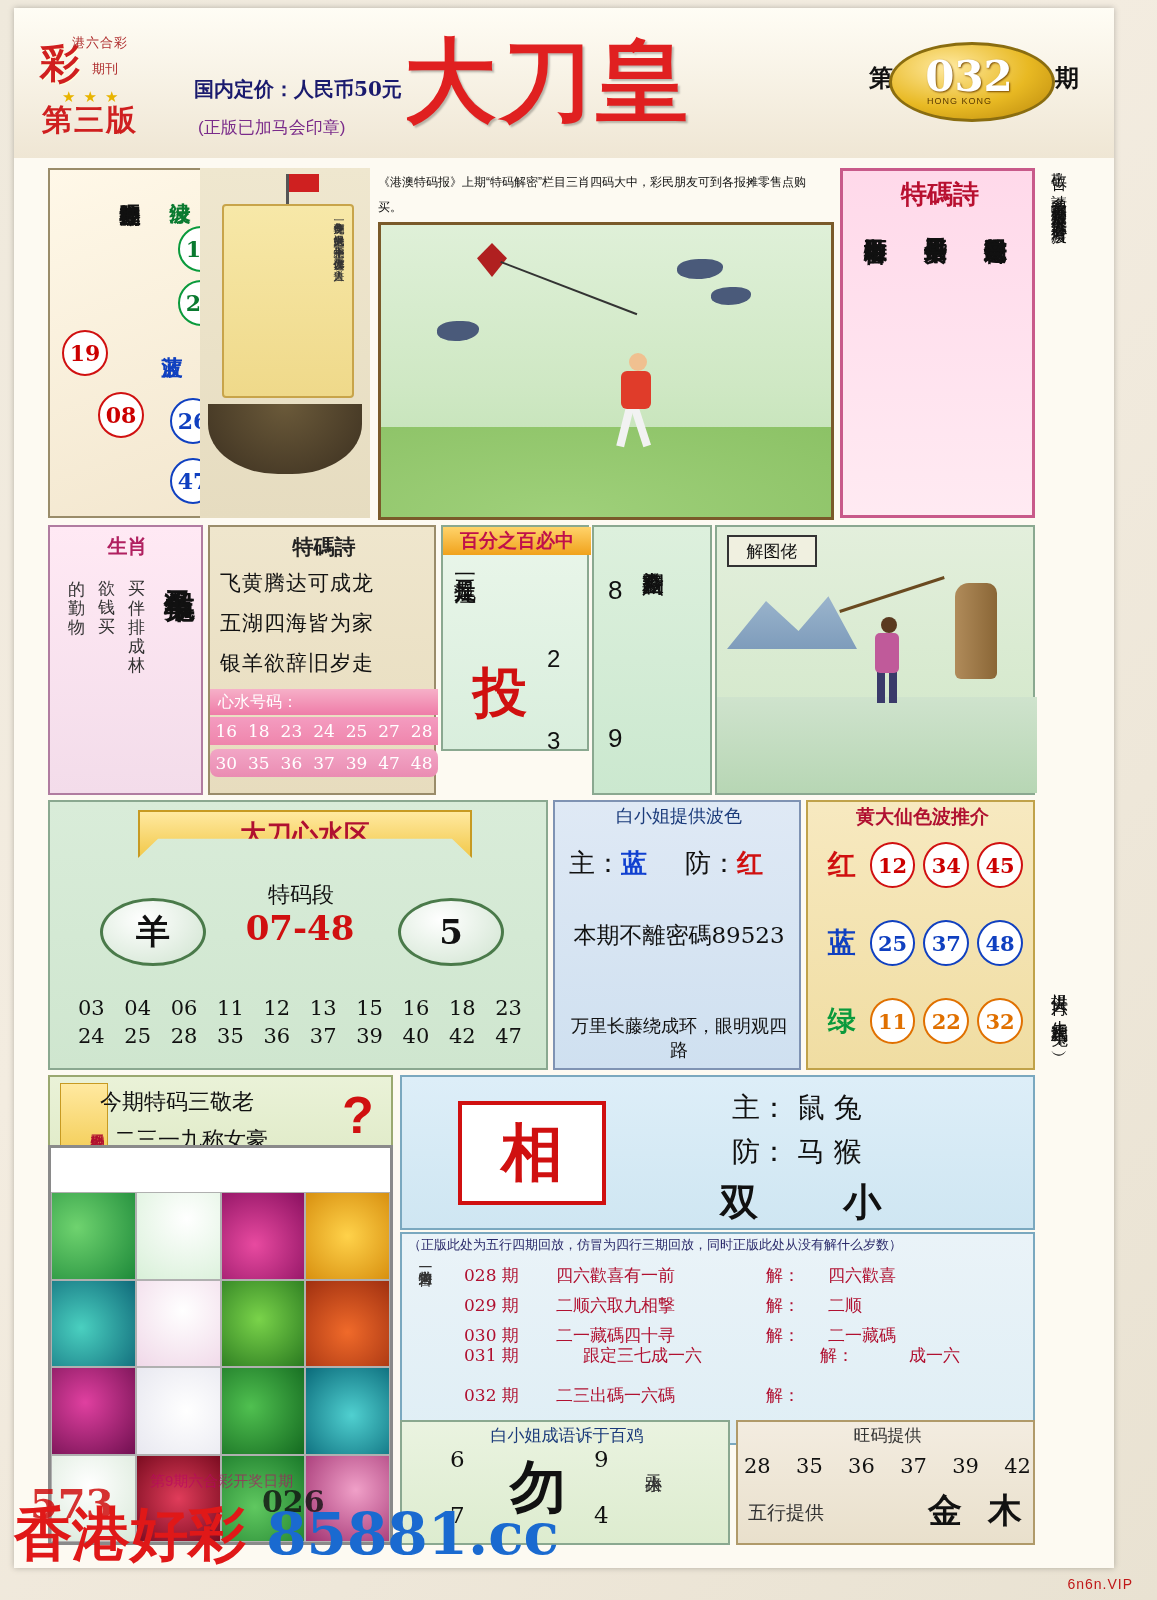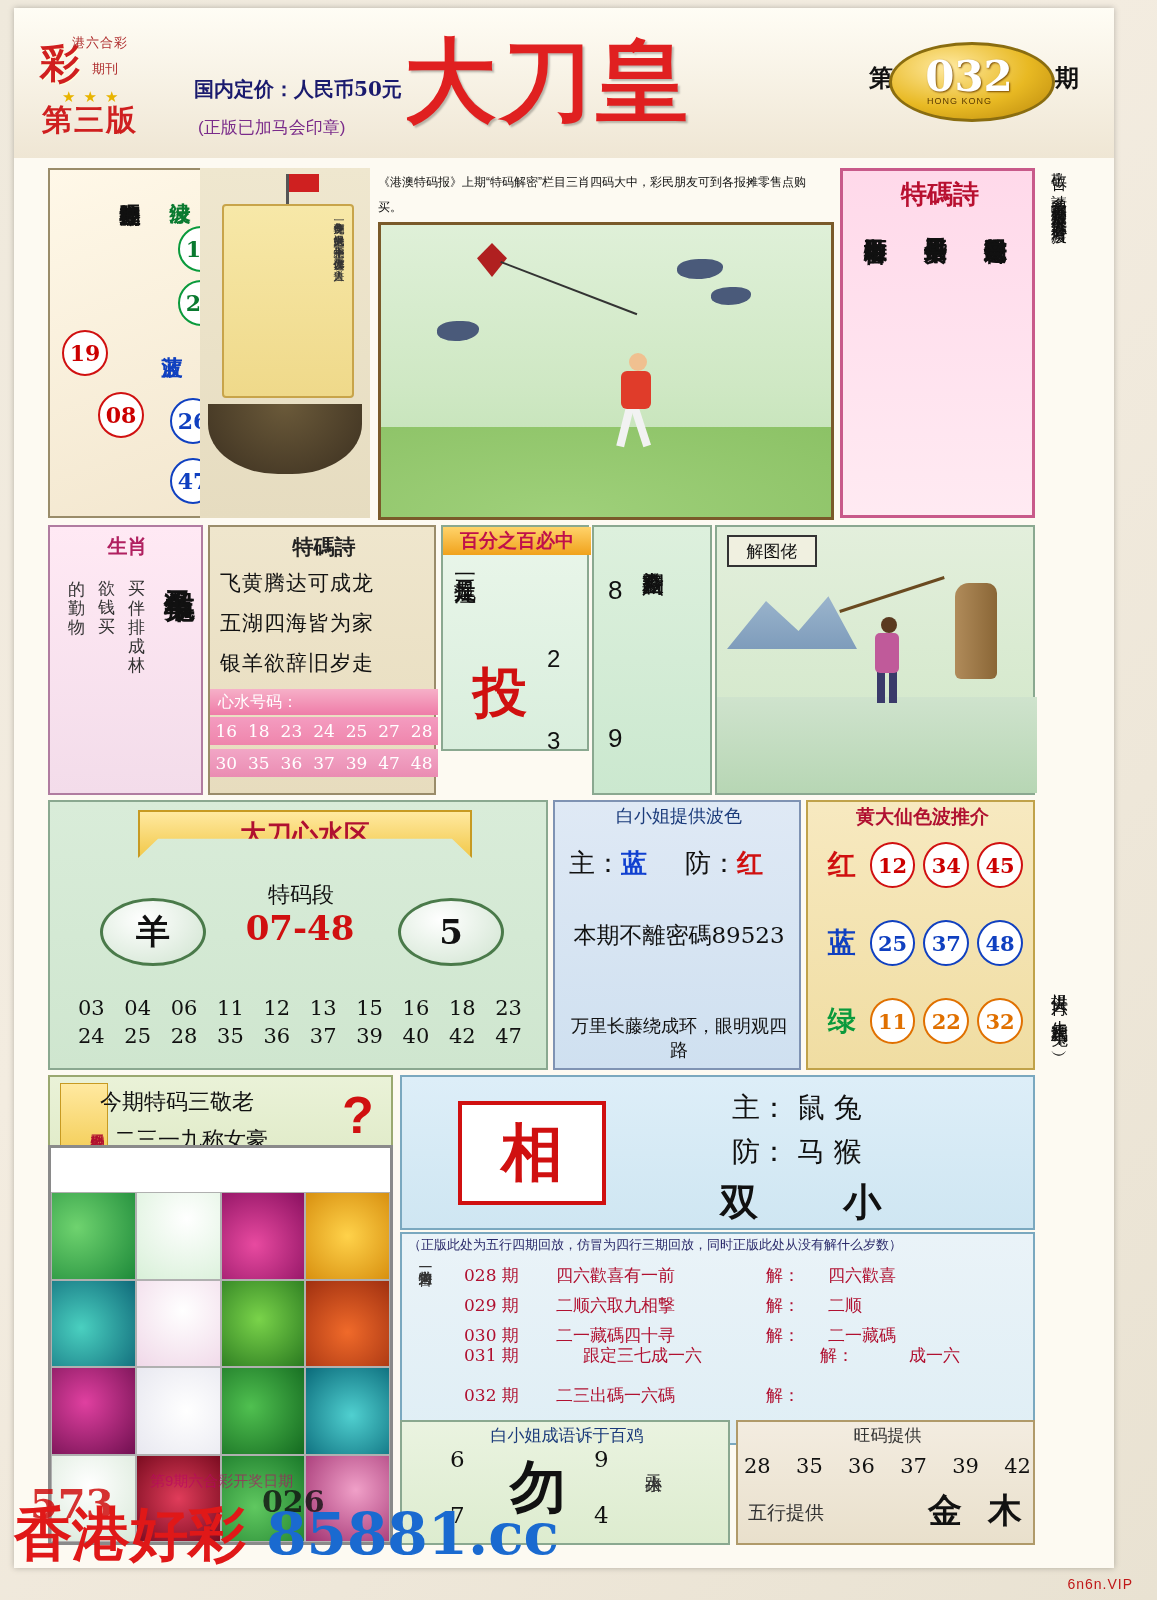--- a/index.html
+++ b/index.html
@@ -375,21 +375,21 @@
     <div class="numhd">心水号码：</div>
     <div class="numrow" style="top:190px;background:linear-gradient(180deg,#f49cc0,#ef85ac);">
       <span>16</span>
       <span>18</span>
       <span>23</span>
       <span>24</span>
       <span>25</span>
       <span>27</span>
       <span>28</span>
     </div>
-    <div class="numrow" style="top:222px;background:linear-gradient(180deg,#f2a6c6,#ea8cb2);">
+    <div class="numrow" style="top:222px;background:linear-gradient(180deg,#f2a6c6,#ea8cb2);border-radius:8px;">
       <span>30</span>
       <span>35</span>
       <span>36</span>
       <span>37</span>
       <span>39</span>
       <span>47</span>
       <span>48</span>
     </div>
   </div>
 

